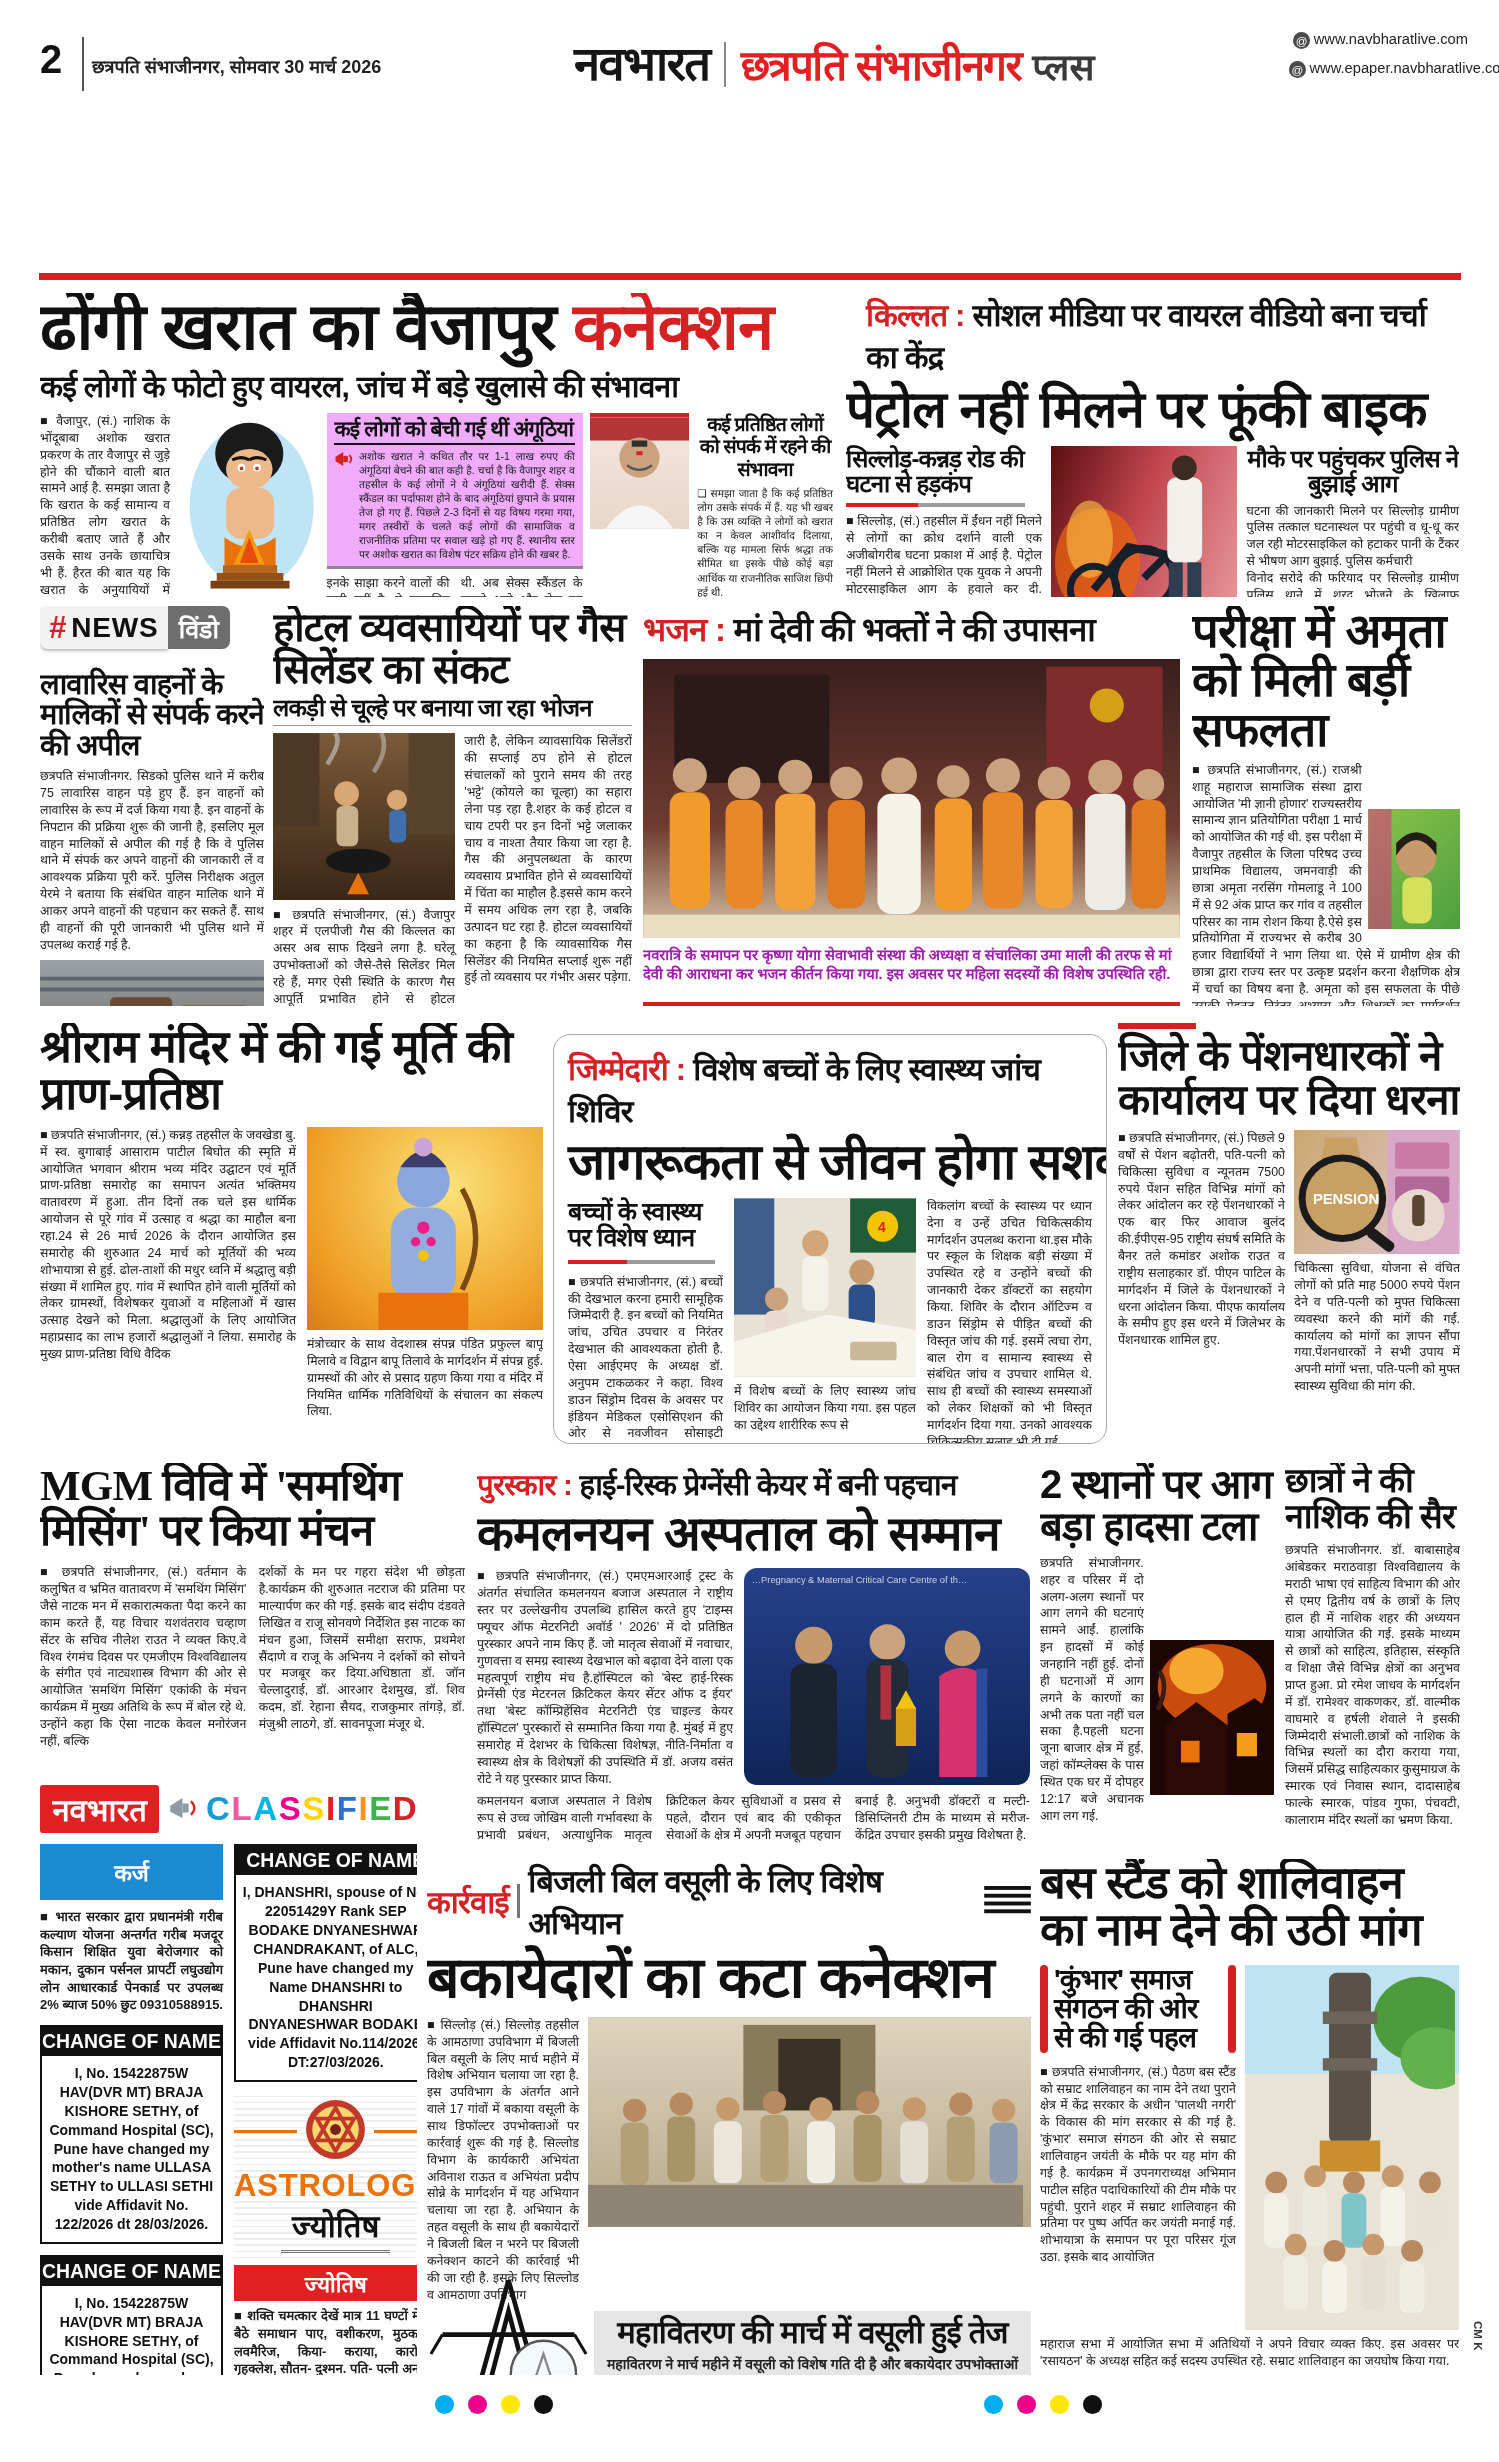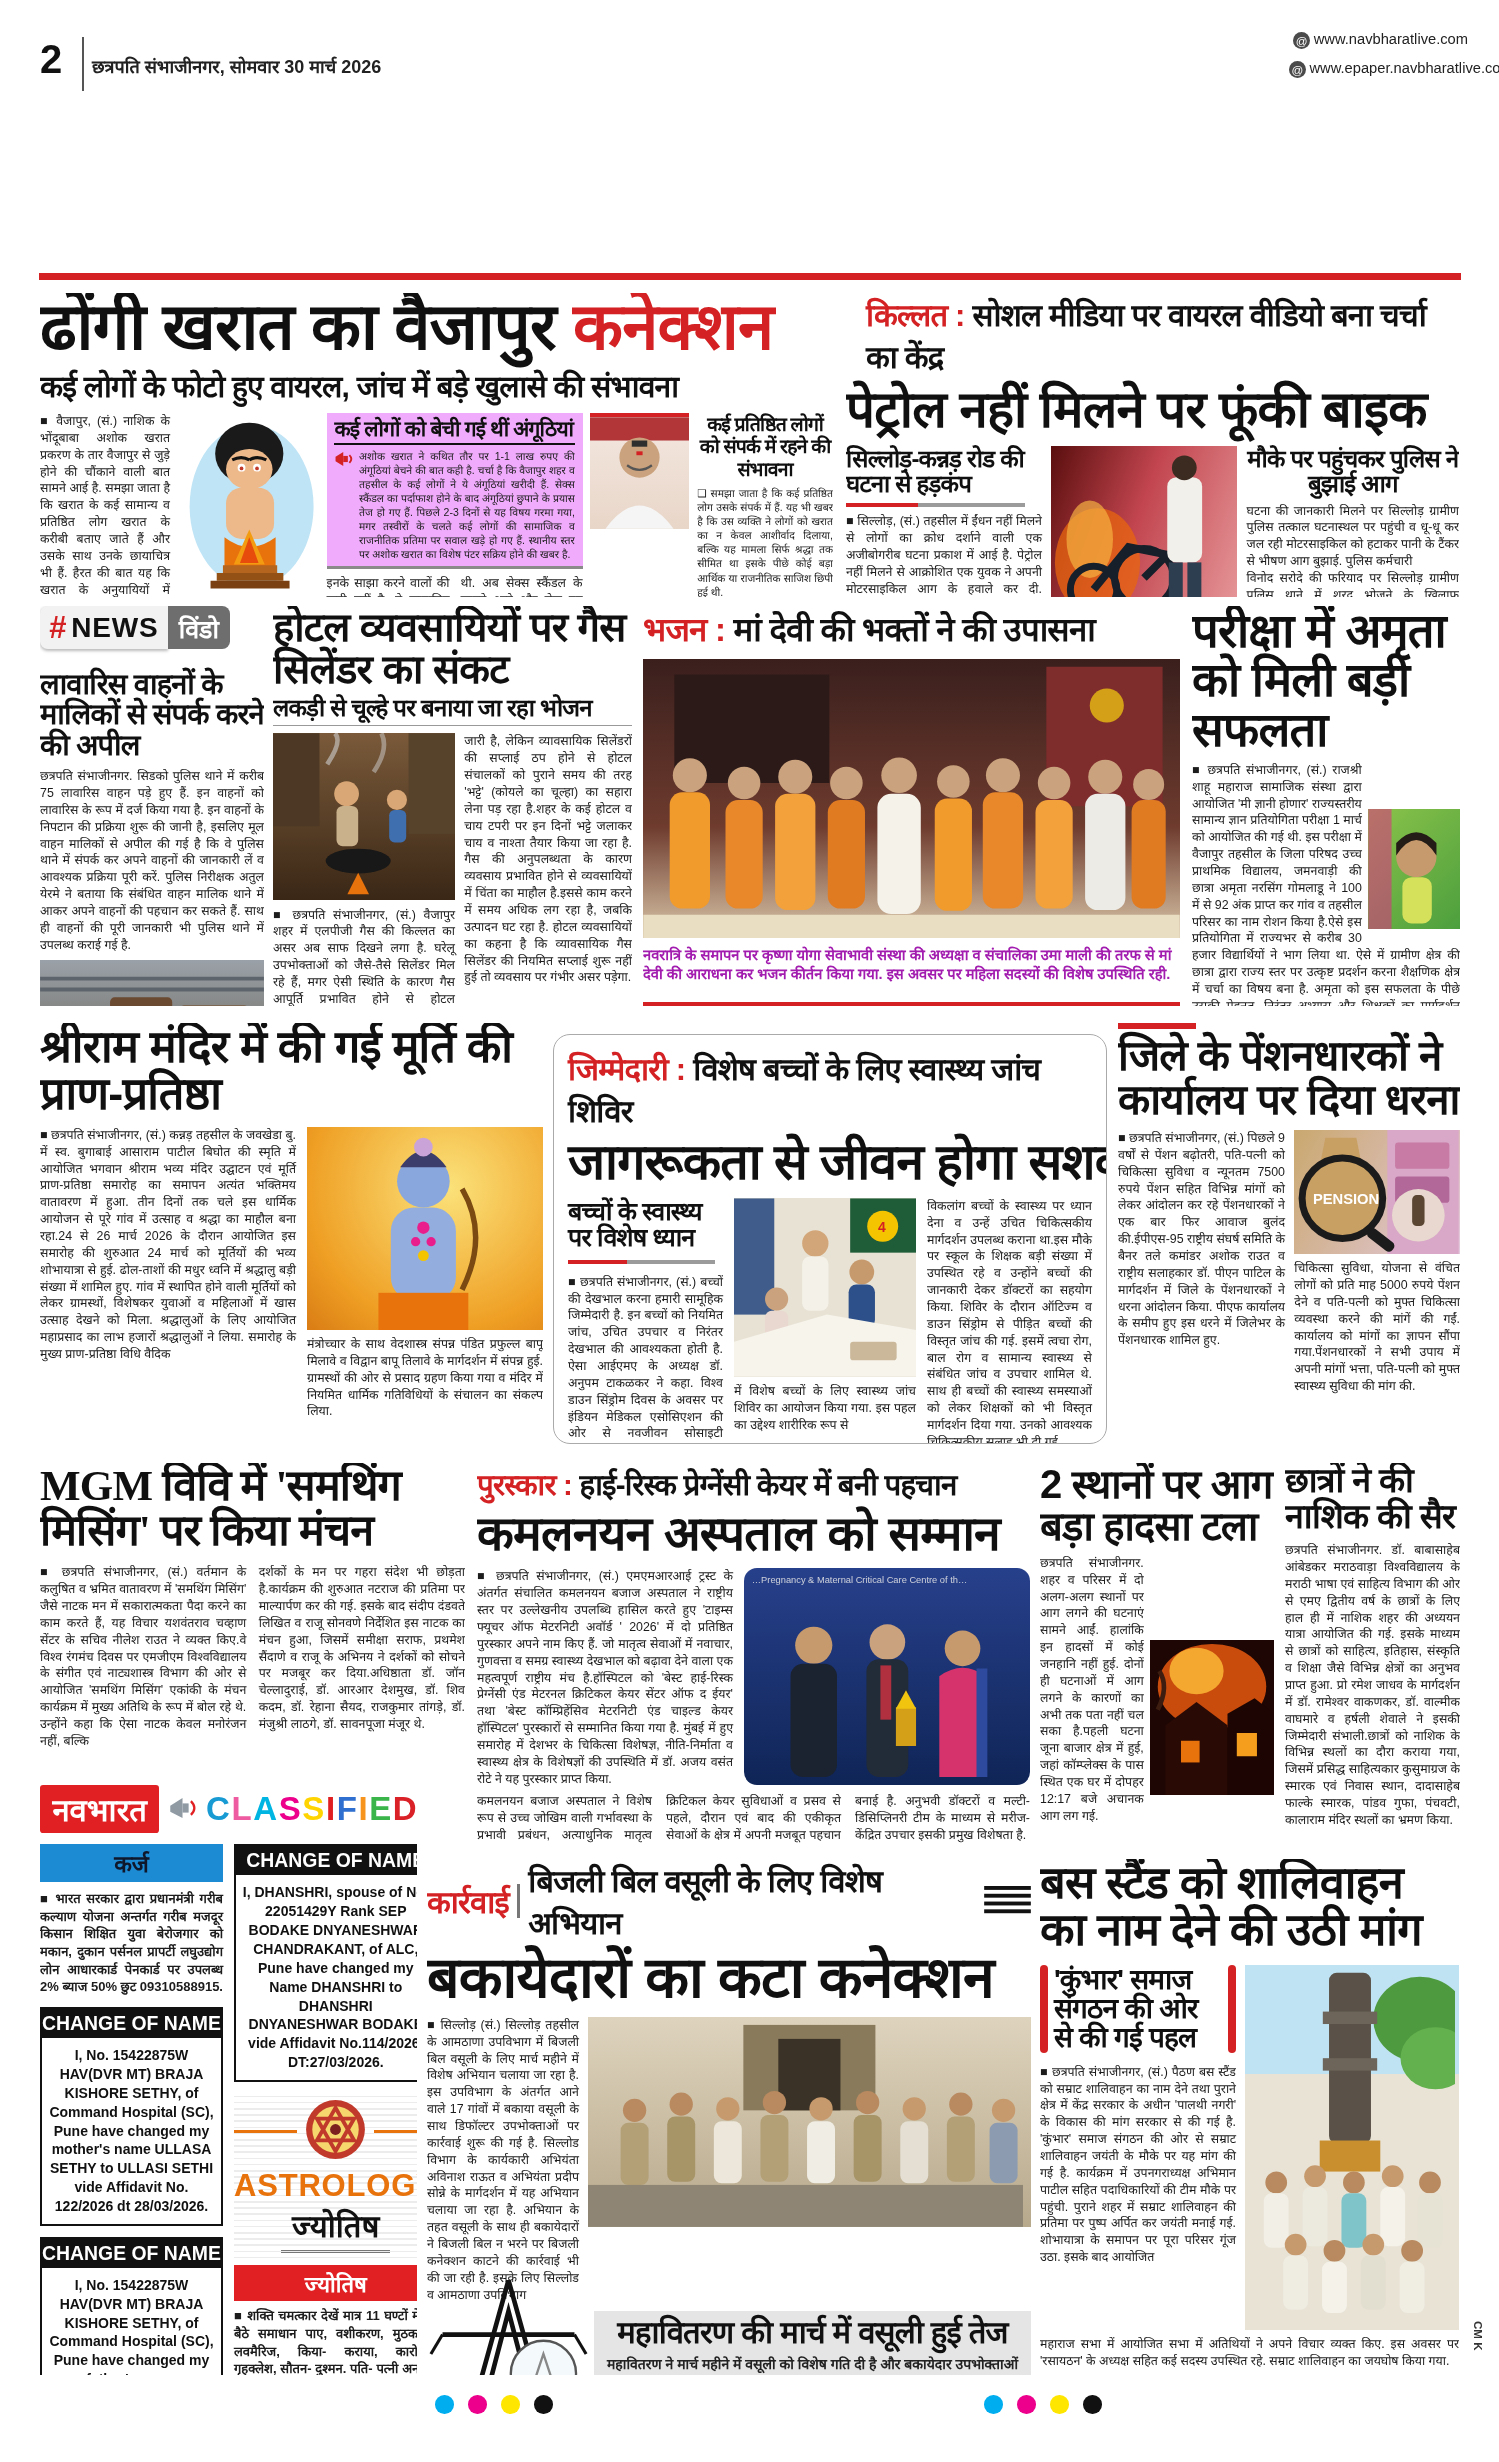--- a/index.html
+++ b/index.html
@@ -28,20 +28,26 @@
 </style>
 </head>
 <body>
 
 <div id="page">
 
   <div class="abs" style="left:0;top:190;width:1500px;height:132px;">
     <div class="abs" style="left:40px;top:37px;font-size:40px;font-weight:bold;color:#111;">2</div>
     <div class="abs" style="left:82px;top:37px;width:1.6px;height:54px;background:#555;"></div>
     <div class="abs" style="left:92px;top:54px;font-size:18px;font-weight:bold;color:#222;">छत्रपति संभाजीनगर, सोमवार 30 मार्च 2026</div>
+    <div class="abs" style="left:574px;top:29.5px;white-space:nowrap;">
+      <span style="font-size:47px;font-weight:bold;color:#151515;letter-spacing:-1.6px;">नवभारत</span>
+      <span style="display:inline-block;width:2.3px;height:45px;background:#888;margin:0 11px;vertical-align:-7.8px;"></span>
+      <span style="font-size:42px;font-weight:bold;color:#e02023;letter-spacing:-1.6px;">छत्रपति संभाजीनगर</span>
+      <span style="font-size:37px;font-weight:bold;color:#3a3a3a;margin-left:7.8px;">प्लस</span>
+    </div>
     <div class="abs" style="left:1289px;top:31px;text-align:right;width:179px;">
       <div style="margin-bottom:11px;">
         <span style="display:inline-block;width:17px;height:17px;border-radius:50%;background:#4a4a4a;color:#fff;font-size:11.6px;text-align:center;line-height:17px;vertical-align:middle;">@</span>
         <span style="font-size:14.7px;color:#222;">www.navbharatlive.com</span>
       </div>
       <div style="white-space:nowrap;">
         <span style="display:inline-block;width:17px;height:17px;border-radius:50%;background:#4a4a4a;color:#fff;font-size:11.6px;text-align:center;line-height:17px;vertical-align:middle;">@</span>
         <span style="font-size:14.7px;color:#222;">www.epaper.navbharatlive.com</span>
       </div>
     </div>
@@ -397,21 +403,21 @@
             <polygon points="4,14 20,4 20,30 4,22" fill="#8f9aa3"></polygon>
             <rect x="20" y="11" width="8" height="12" fill="#8f9aa3"></rect>
             <path d="M31 8 Q40 17 31 26" stroke="#e02023" stroke-width="3" fill="none"></path>
           </svg>
       </span>
       <div style="font-size:33px;font-weight:bold;letter-spacing:1.6px;"><span class="lt0">C</span><span class="lt1">L</span><span class="lt2">A</span><span class="lt3">S</span><span class="lt4">S</span><span class="lt5">I</span><span class="lt6">F</span><span class="lt7">I</span><span class="lt8">E</span><span class="lt9">D</span><span class="lt10">S</span></div>
     </div>
     <div style="display:flex;gap:11px;margin-top:11px;">
 
       <div style="width:183px;flex:none;">
-        <div style="background:#1d8ad4;color:#0f172a;text-align:center;font-size:23px;font-weight:bold;padding:3px 0;">कर्ज</div>
+        <div style="background:#1d8ad4;color:#ffffff;text-align:center;font-size:23px;font-weight:bold;padding:12px 0;">कर्ज</div>
         <div class="body-t" style="margin-top:7.8px;font-size:13px;font-weight:600;">■ भारत सरकार द्वारा प्रधानमंत्री गरीब कल्याण योजना अन्तर्गत गरीब मजदूर किसान शिक्षित युवा बेरोजगार को मकान, दुकान पर्सनल प्रापर्टी लघुउद्योग लोन आधारकार्ड पेनकार्ड पर उपलब्ध 2% ब्याज 50% छुट 09310588915.</div>
         <div class="conbox" style="margin-top:11px;">
           <div class="conhead">CHANGE OF NAME</div>
           <div class="context">I, No. 15422875W HAV(DVR MT)  BRAJA KISHORE SETHY, of Command Hospital (SC), Pune have changed my mother's name ULLASA SETHY to ULLASI SETHI vide Affidavit No. 122/2026 dt 28/03/2026.</div>
         </div>
         <div class="conbox" style="margin-top:11px;">
           <div class="conhead">CHANGE OF NAME</div>
           <div class="context">I, No. 15422875W HAV(DVR MT) BRAJA KISHORE SETHY, of Command Hospital (SC), Pune have changed my father's name GOBARDHAN SETHY to GOBARDHAN SETHI vide Affidavit No. 123/2026 dt 28/03/2026.</div>
         </div>
       </div>

